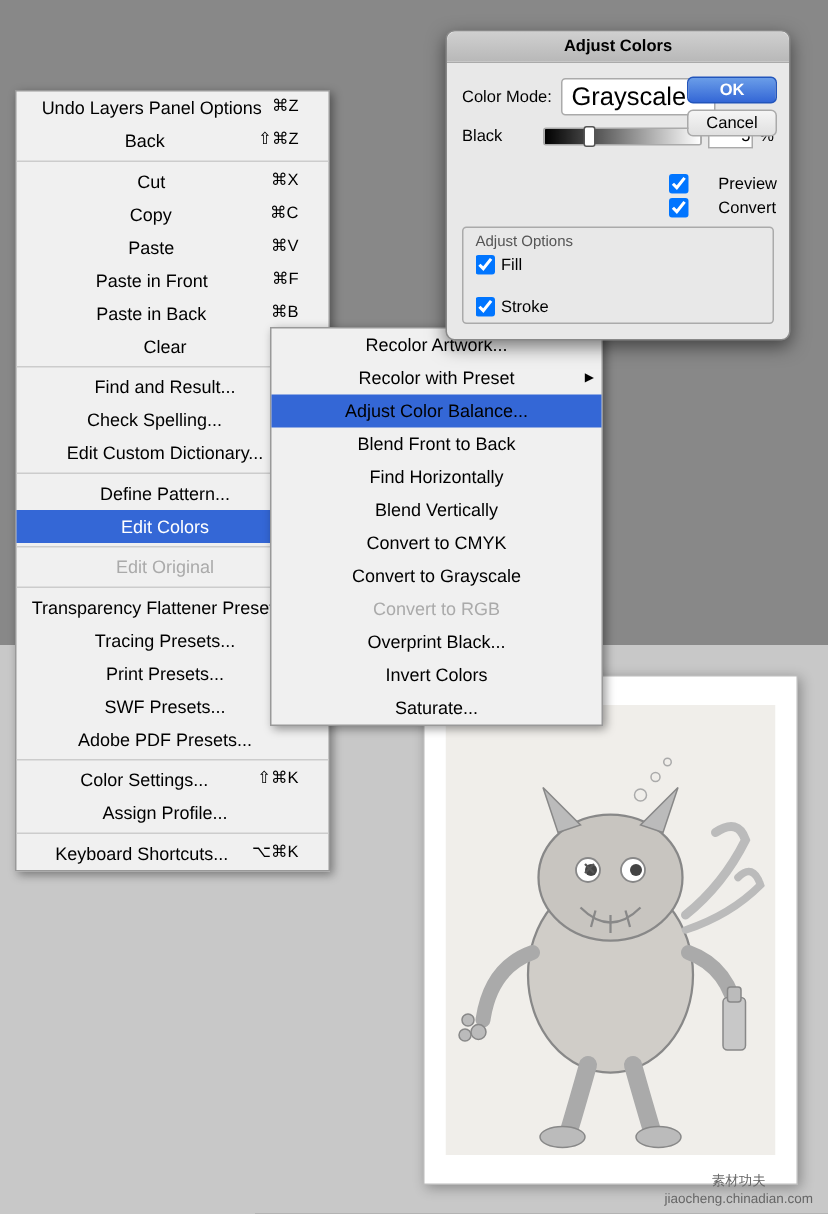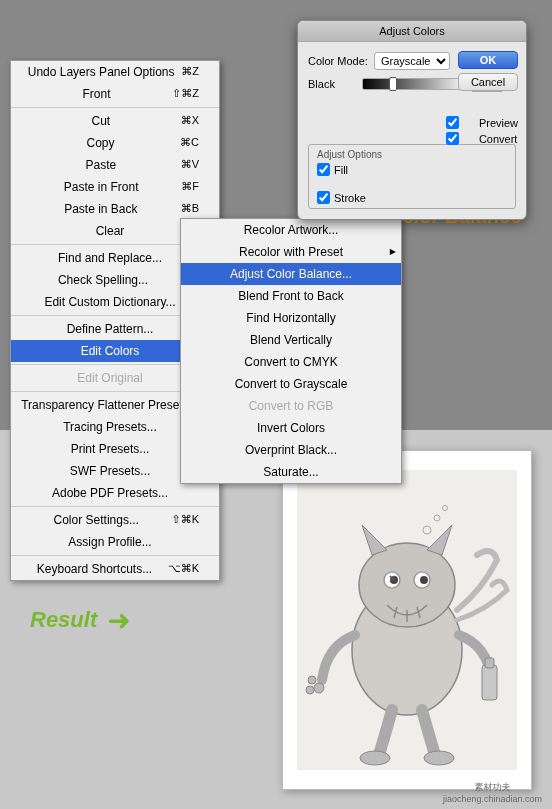--- a/index.html
+++ b/index.html
@@ -102,21 +102,21 @@
       z-index: 20;
     }
 
     .submenu .menu-item {
       padding: 2px 10px;
       font-size: 12px;
     }
 
     .submenu .menu-item.active {
       background: #3467d6;
-      color: #fef9c3;
+      color: #000000;
     }
 
     
     .dialog {
       position: absolute;
       top: 20px;
       right: 25px;
       width: 230px;
       background: #e8e8e8;
       border: 1px solid #888;
@@ -124,21 +124,21 @@
       box-shadow: 0 4px 12px rgba(0,0,0,0.5);
       z-index: 30;
     }
 
     .dialog-titlebar {
       background: linear-gradient(to bottom, #d0d0d0, #b8b8b8);
       border-radius: 6px 6px 0 0;
       padding: 4px 8px;
       text-align: center;
       font-size: 11px;
-      font-weight: normal;
+      font-weight: bold;
       border-bottom: 1px solid #aaa;
     }
 
     .dialog-content {
       padding: 10px;
     }
 
     .dialog-row {
       display: flex;
       align-items: center;
@@ -146,21 +146,21 @@
       gap: 6px;
     }
 
     .dialog-label {
       font-size: 11px;
       color: #000;
       white-space: nowrap;
     }
 
     .dialog-select {
-      font-size: 11px;
+      font-size: 17px;
       padding: 1px 2px;
       border: 1px solid #aaa;
       background: white;
       border-radius: 3px;
     }
 
     .dialog-field-row {
       display: flex;
       align-items: center;
       margin-bottom: 6px;
@@ -348,21 +348,21 @@
 <body>
 
 <div class="top-section">
 
   <div class="main-menu">
     <div class="menu-item">
       <span>Undo Layers Panel Options</span>
       <span class="menu-shortcut">⌘Z</span>
     </div>
     <div class="menu-item">
-      <span>Front</span>
+      <span>Back</span>
       <span class="menu-shortcut">⇧⌘Z</span>
     </div>
     <div class="menu-separator"></div>
     <div class="menu-item">
       <span>Cut</span>
       <span class="menu-shortcut">⌘X</span>
     </div>
     <div class="menu-item">
       <span>Copy</span>
       <span class="menu-shortcut">⌘C</span>
@@ -377,21 +377,21 @@
     </div>
     <div class="menu-item">
       <span>Paste in Back</span>
       <span class="menu-shortcut">⌘B</span>
     </div>
     <div class="menu-item">
       <span>Clear</span>
     </div>
     <div class="menu-separator"></div>
     <div class="menu-item">
-      <span>Find and Replace...</span>
+      <span>Find and Result...</span>
     </div>
     <div class="menu-item">
       <span>Check Spelling...</span>
       <span class="menu-shortcut">⌘I</span>
     </div>
     <div class="menu-item">
       <span>Edit Custom Dictionary...</span>
     </div>
     <div class="menu-separator"></div>
     <div class="menu-item">
@@ -457,24 +457,24 @@
     <div class="menu-item">
       <span>Convert to CMYK</span>
     </div>
     <div class="menu-item">
       <span>Convert to Grayscale</span>
     </div>
     <div class="menu-item disabled">
       <span>Convert to RGB</span>
     </div>
     <div class="menu-item">
+      <span>Overprint Black...</span>
+    </div>
+    <div class="menu-item">
       <span>Invert Colors</span>
-    </div>
-    <div class="menu-item">
-      <span>Overprint Black...</span>
     </div>
     <div class="menu-item">
       <span>Saturate...</span>
     </div>
   </div>
 
   <div class="dialog">
     <div class="dialog-titlebar">
       <span>Adjust Colors</span>
     </div>
@@ -529,24 +529,20 @@
 
   <div class="adjust-text">
     <div>Adjust</div>
     <div>Color Balance</div>
   </div>
 
 </div>
 
 <div class="bottom-section">
 
-  <div class="result-label">
-    <span class="result-text">Result</span>
-    <span class="arrow-right">➜</span>
-  </div>
 
   <div class="artwork-canvas">
 
     <svg class="monster-svg" viewBox="0 0 220 300" xmlns="http://www.w3.org/2000/svg">
 
       <rect width="220" height="300" fill="#f0eeea"></rect>
 
       <ellipse cx="110" cy="180" rx="55" ry="65" fill="#d0cdc8" stroke="#888" stroke-width="1.5"></ellipse>
 
       <ellipse cx="110" cy="115" rx="48" ry="42" fill="#c8c5c0" stroke="#888" stroke-width="1.5"></ellipse>

